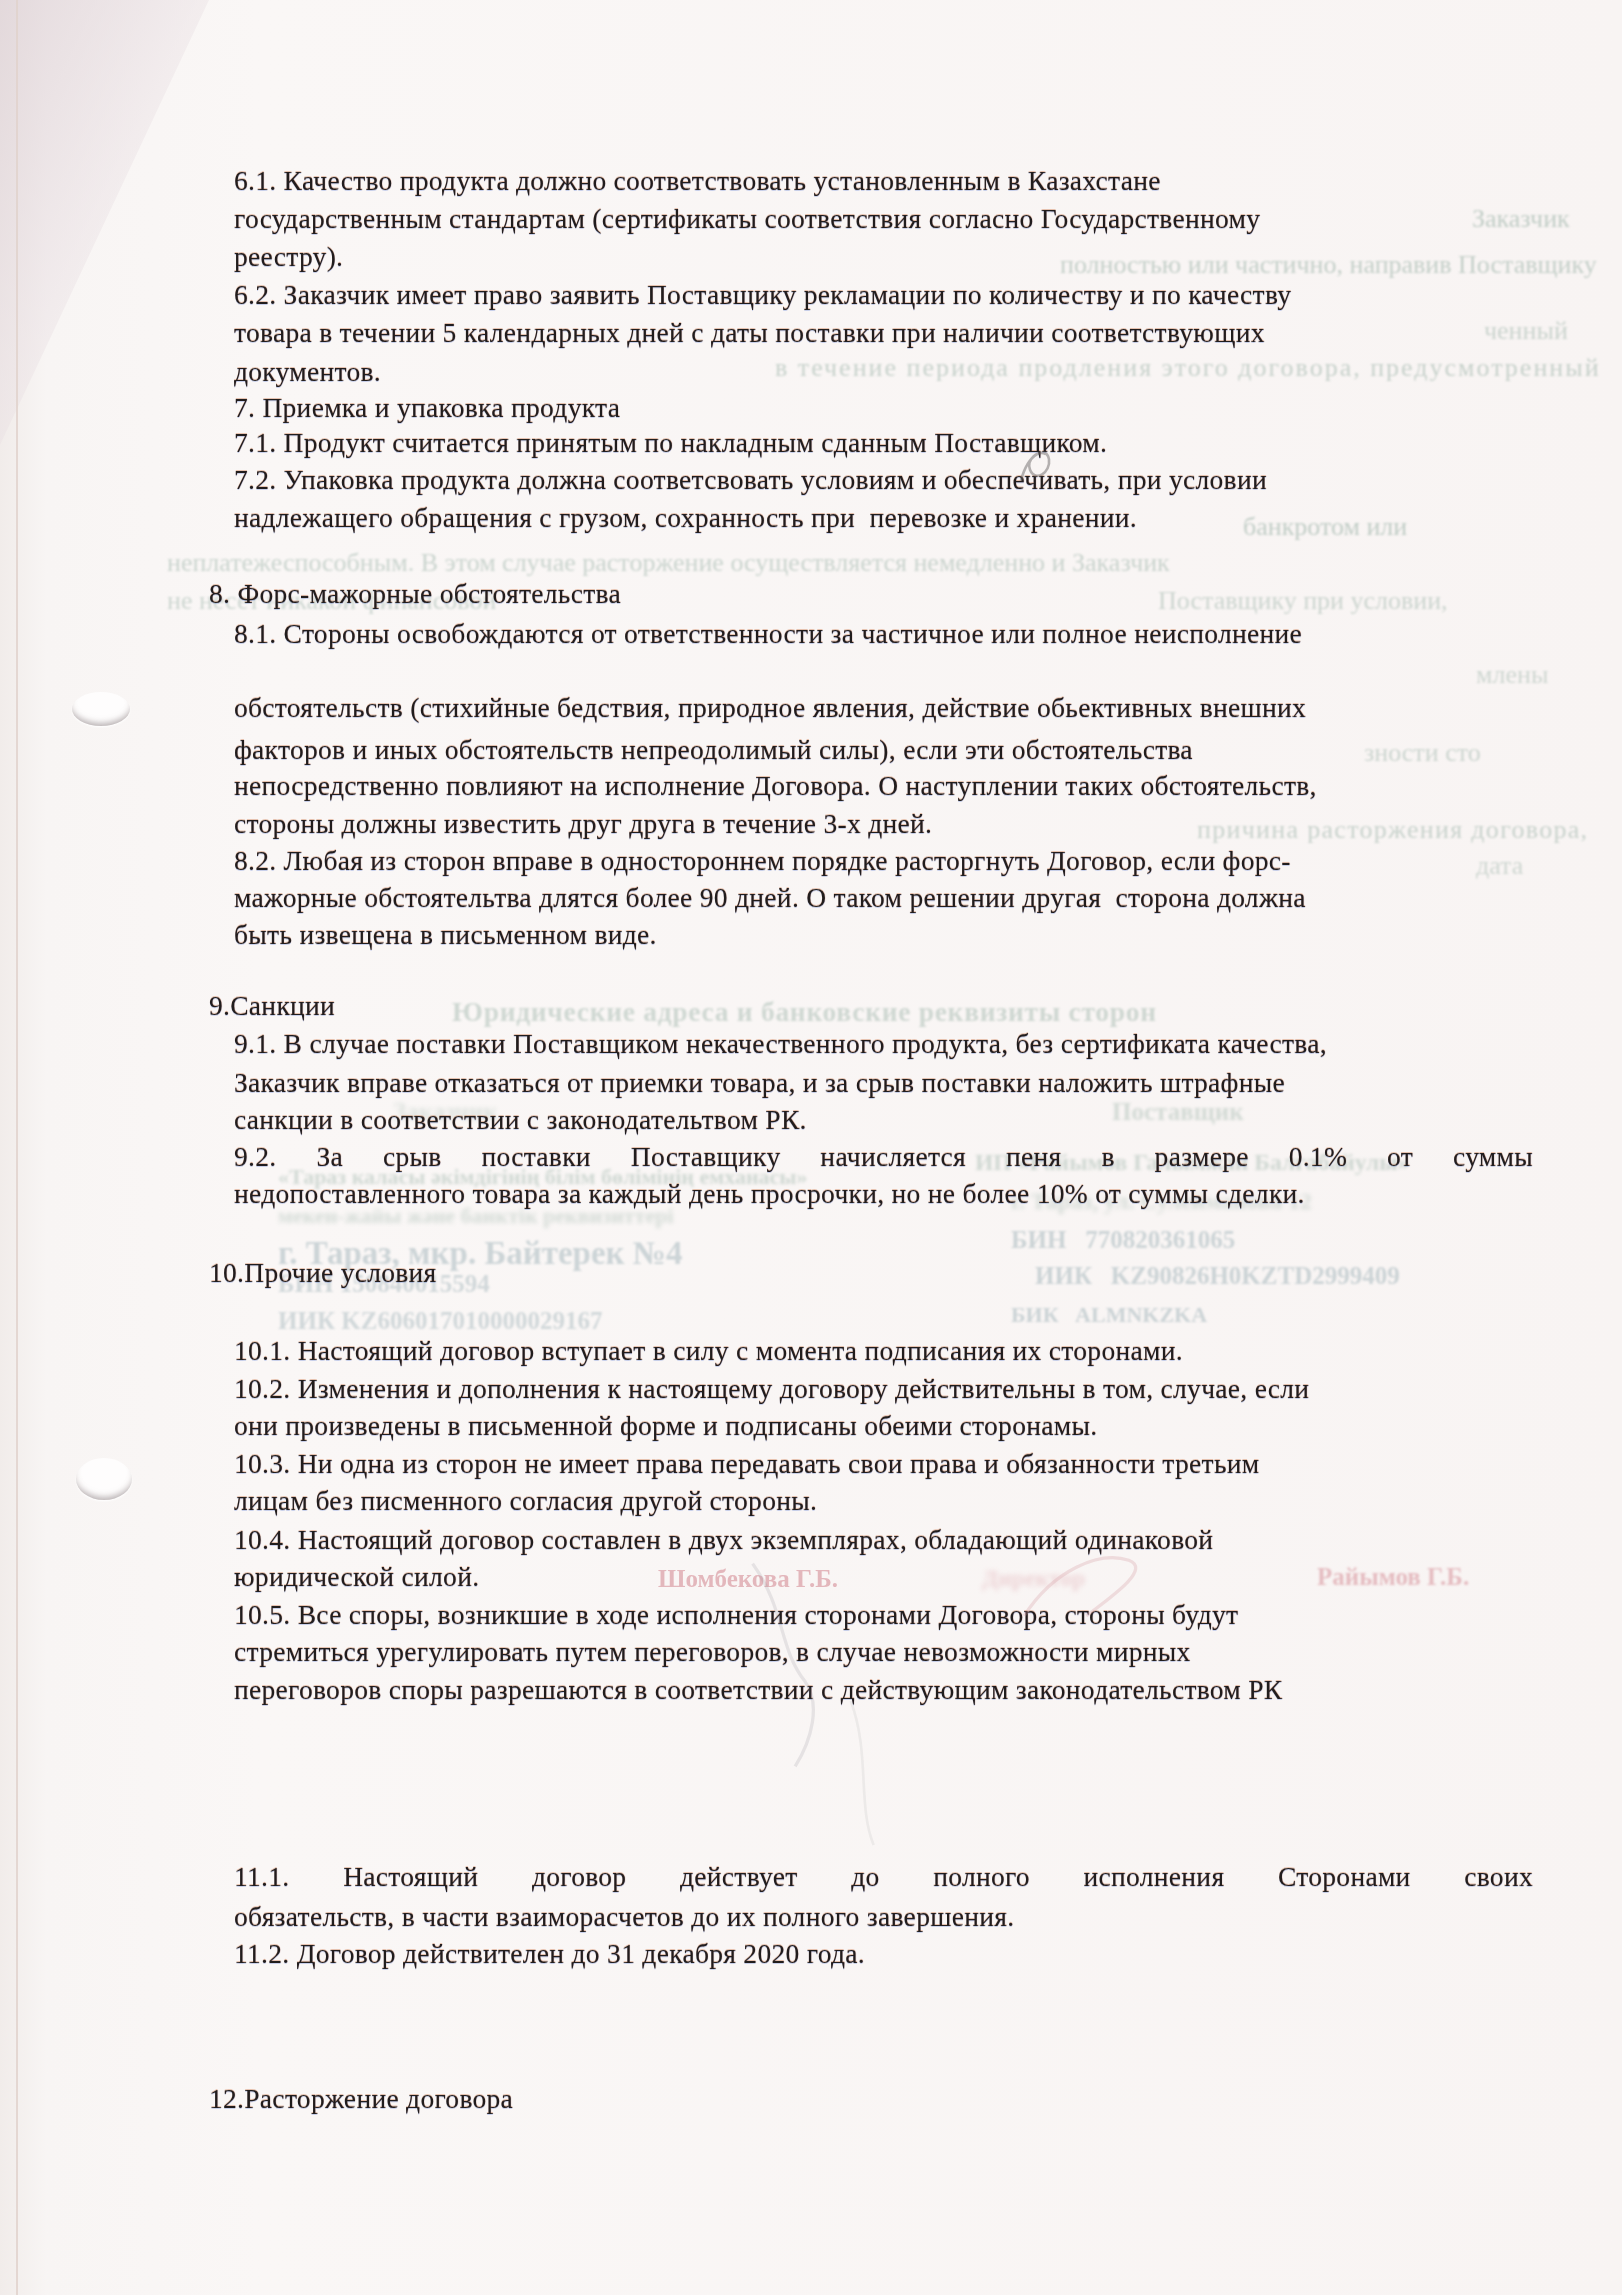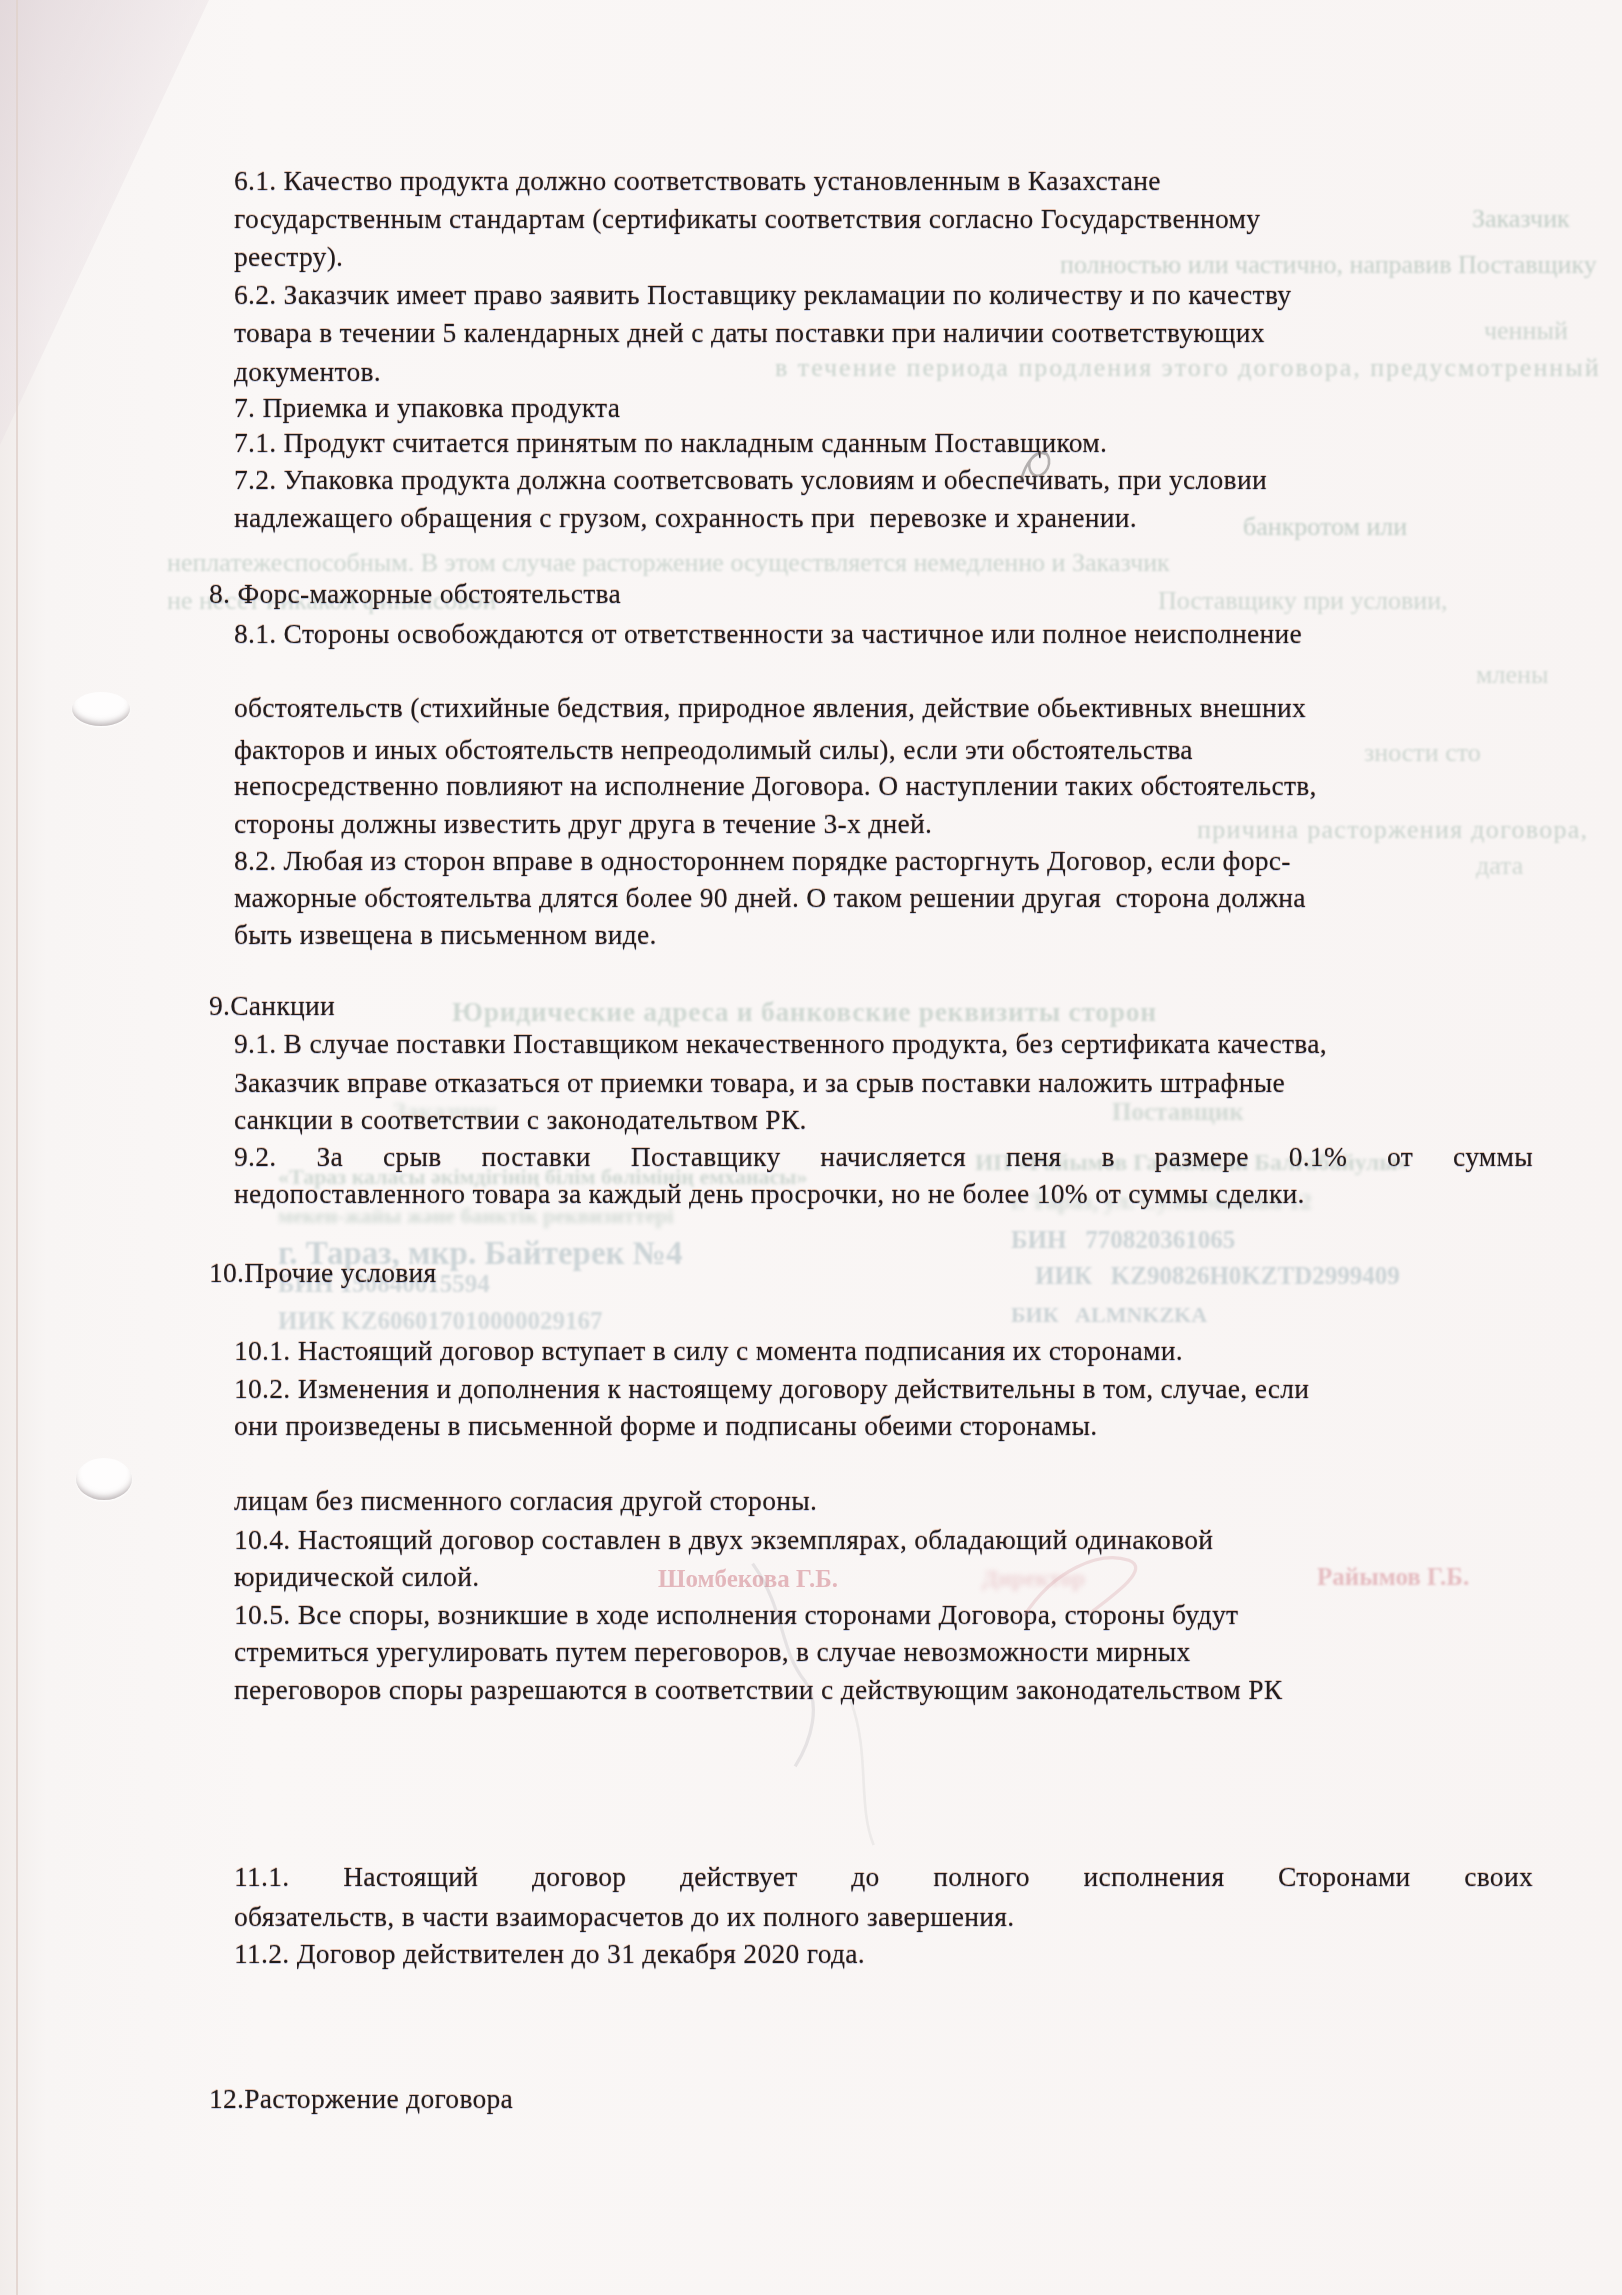--- a/index.html
+++ b/index.html
@@ -95,20 +95,21 @@
       <div class="line heading" style="top: 991px;">9.Санкции</div>
       <div class="line " style="top: 1029px;">9.1. В случае поставки Поставщиком некачественного продукта, без сертификата качества,</div>
       <div class="line " style="top: 1068px; text-align: right;">Заказчик вправе отказаться от приемки товара, и за срыв поставки наложить штрафные</div>
       <div class="line " style="top: 1105px;">санкции в соответствии с законодательтвом РК.</div>
       <div class="line justified" style="top: 1142px;">9.2. За срыв поставки Поставщику начисляется пеня в размере 0.1% от суммы</div>
       <div class="line " style="top: 1179px;">недопоставленного товара за каждый день просрочки, но не более 10% от суммы сделки.</div>
       <div class="line heading" style="top: 1258px;">10.Прочие условия</div>
       <div class="line " style="top: 1336px;">10.1. Настоящий договор вступает в силу с момента подписания их сторонами.</div>
       <div class="line " style="top: 1374px;">10.2. Изменения и дополнения к настоящему договору действительны в том, случае, если</div>
       <div class="line " style="top: 1411px;">они произведены в письменной форме и подписаны обеими сторонамы.</div>
+      <div class="line " style="top: 1449px;">10.3. Ни одна из сторон не имеет права передавать свои права и обязанности третьим</div>
       <div class="line " style="top: 1486px;">лицам без писменного согласия другой стороны.</div>
       <div class="line " style="top: 1525px;">10.4. Настоящий договор составлен в двух экземплярах, обладающий одинаковой</div>
       <div class="line " style="top: 1562px;">юридической силой.</div>
       <div class="line " style="top: 1600px;">10.5. Все споры, возникшие в ходе исполнения сторонами Договора, стороны будут</div>
       <div class="line " style="top: 1675px;">переговоров споры разрешаются в соответствии с действующим законодательством РК</div>
       <div class="line " style="top: 1637px;">стремиться урегулировать путем переговоров, в случае невозможности мирных</div>
       <div class="line justified" style="top: 1862px;">11.1. Настоящий договор действует до полного исполнения Сторонами своих</div>
       <div class="line " style="top: 1902px;">обязательств, в части взаиморасчетов до их полного завершения.</div>
       <div class="line " style="top: 1939px;">11.2. Договор действителен до 31 декабря 2020 года.</div>
       <div class="line heading" style="top: 2084px;">12.Расторжение договора</div>

